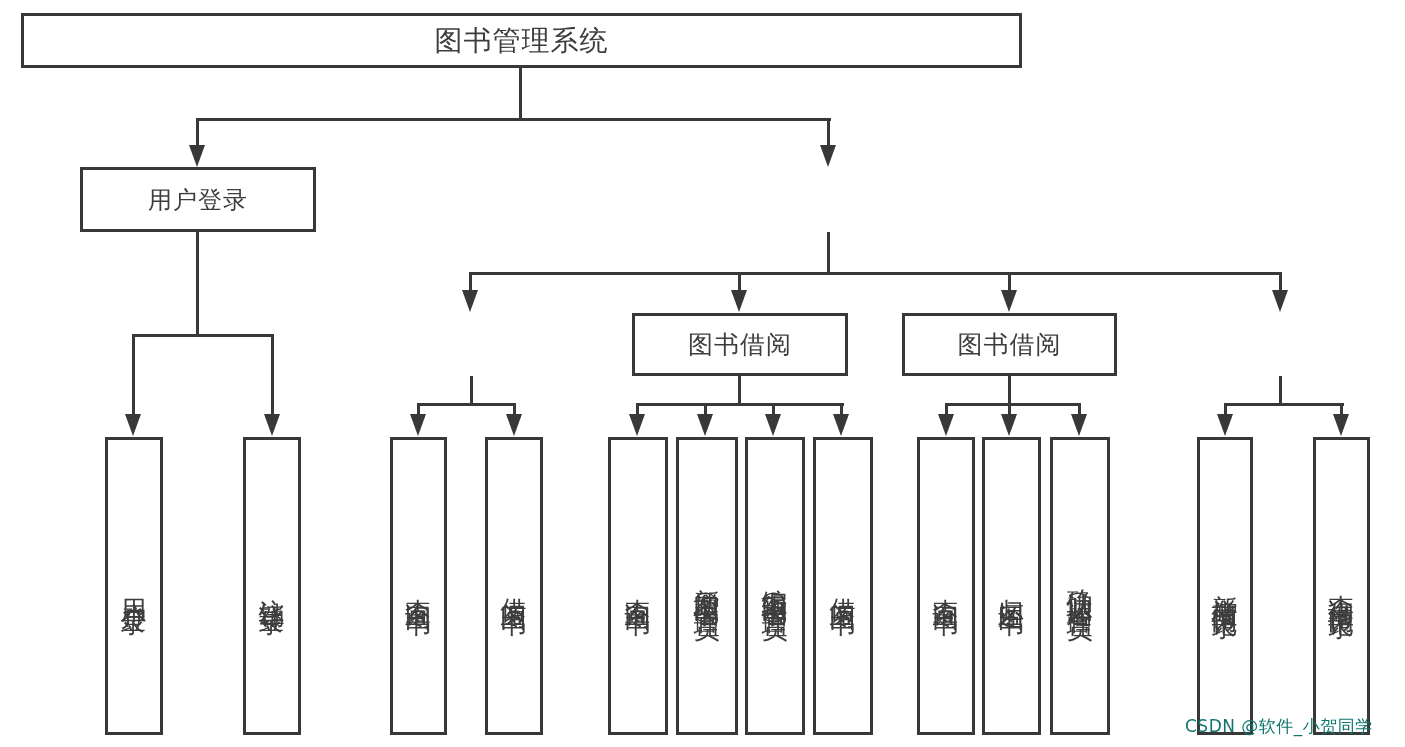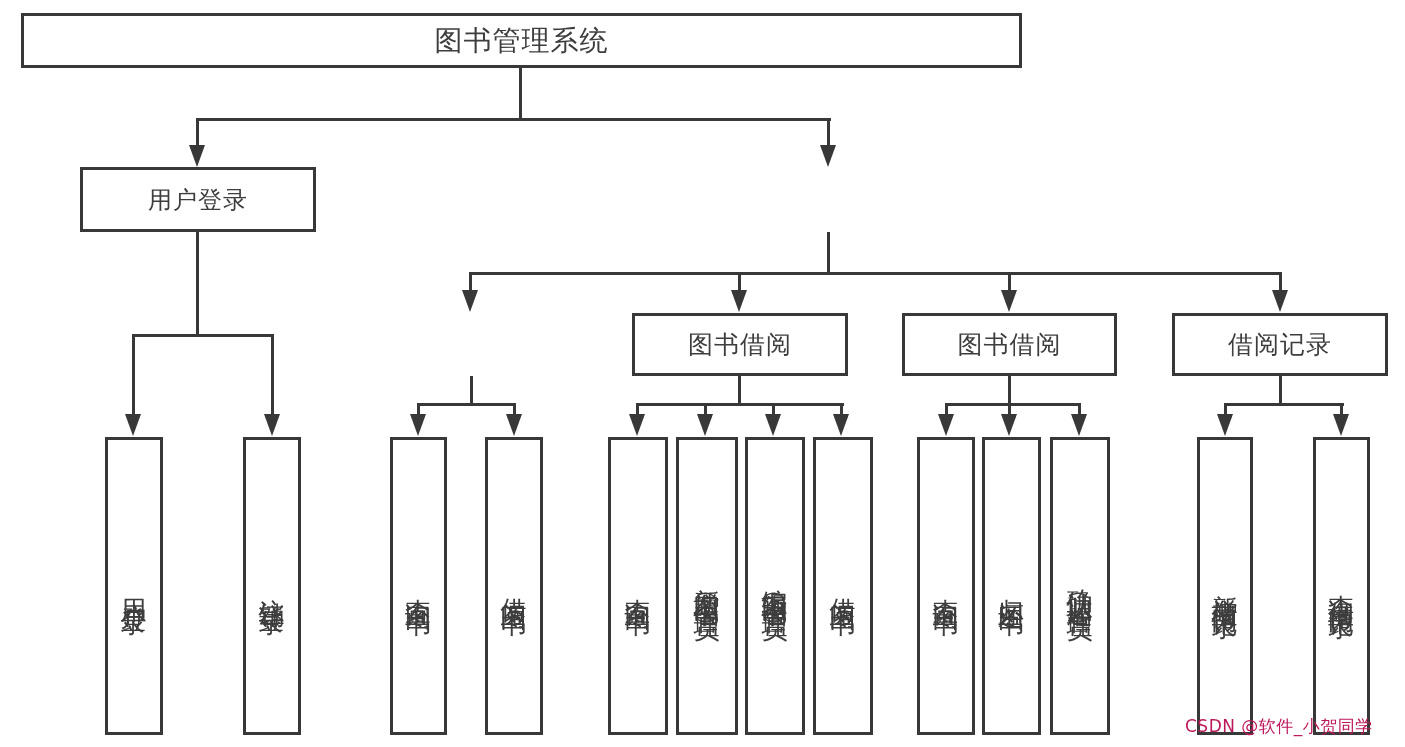--- a/index.html
+++ b/index.html
@@ -21,21 +21,21 @@
   .hl,.vl{position:absolute;background:#383838;}
   .hl{height:3px;}
   .vl{width:3px;}
   .ah{
     position:absolute;width:0;height:0;
     border-left:8px solid transparent;border-right:8px solid transparent;
     border-top:22px solid #383838;
   }
   .watermark{
     position:absolute;left:1185px;top:715px;z-index:5;
-    font-size:17px;color:#be185d;letter-spacing:0.5px;white-space:nowrap;
+    font-size:17px;color:#0f766e;letter-spacing:0.5px;white-space:nowrap;
   }
 </style>
 </head>
 <body>
 
 <div id="canvas">
 
   <div class="box root-box" style="left:21px;top:13px;width:1001px;height:55px;">
     <span>图书管理系统</span>
   </div>
@@ -67,23 +67,20 @@
   <i class="vl" style="left:1008px;top:272px;height:20px;"></i>
   <i class="ah" style="left:1001px;top:290px;"></i>
   <i class="vl" style="left:1279px;top:272px;height:20px;"></i>
   <i class="ah" style="left:1272px;top:290px;"></i>
 
   <div class="box l3-box" style="left:632px;top:313px;width:216px;height:63px;">
     <span>图书借阅</span>
   </div>
   <div class="box l3-box" style="left:902px;top:313px;width:215px;height:63px;">
     <span>图书借阅</span>
-  </div>
-  <div class="box l3-box" style="left:1172px;top:313px;width:216px;height:63px;">
-    <span>借阅记录</span>
   </div>
 
   <i class="vl" style="left:470px;top:376px;height:30px;"></i>
   <i class="hl" style="left:417px;top:403px;width:99px;"></i>
   <i class="vl" style="left:417px;top:403px;height:13px;"></i>
   <i class="ah" style="left:410px;top:414px;"></i>
   <i class="vl" style="left:513px;top:403px;height:13px;"></i>
   <i class="ah" style="left:506px;top:414px;"></i>
 
   <i class="vl" style="left:738px;top:376px;height:30px;"></i>

